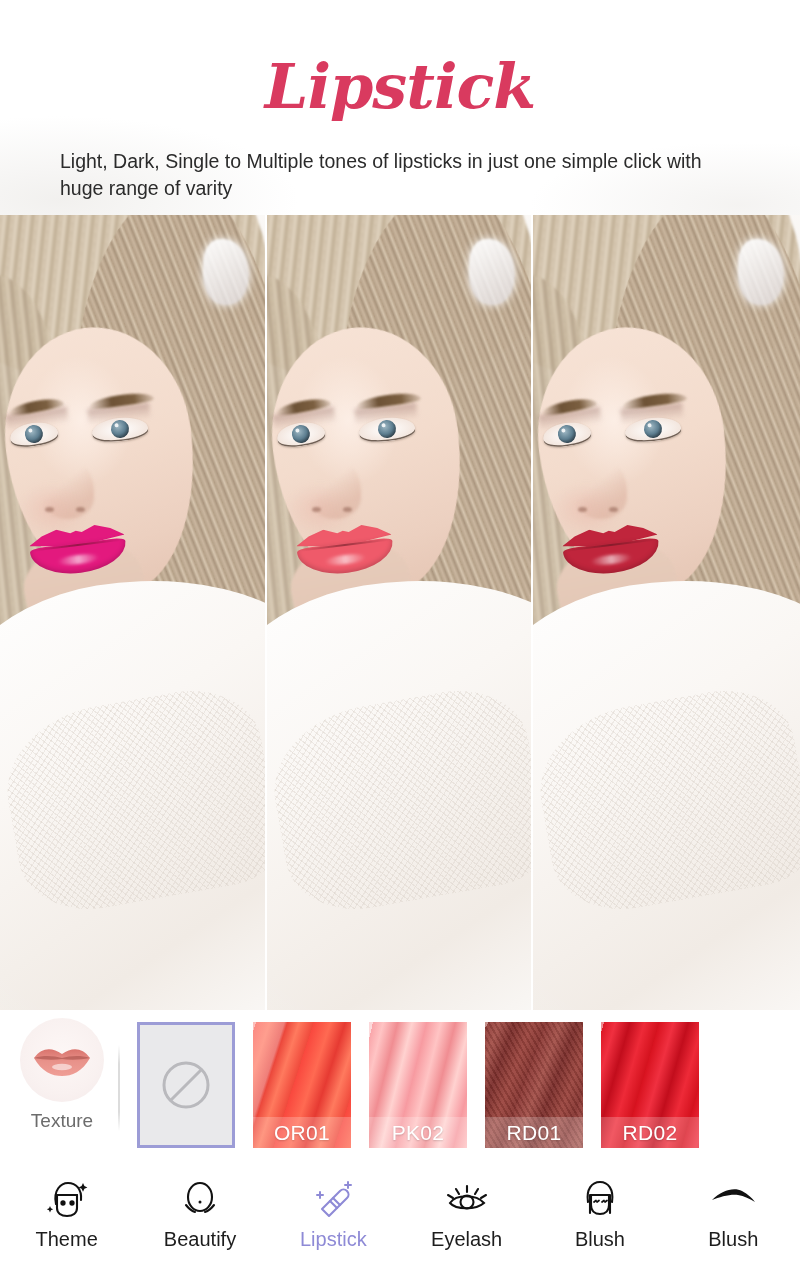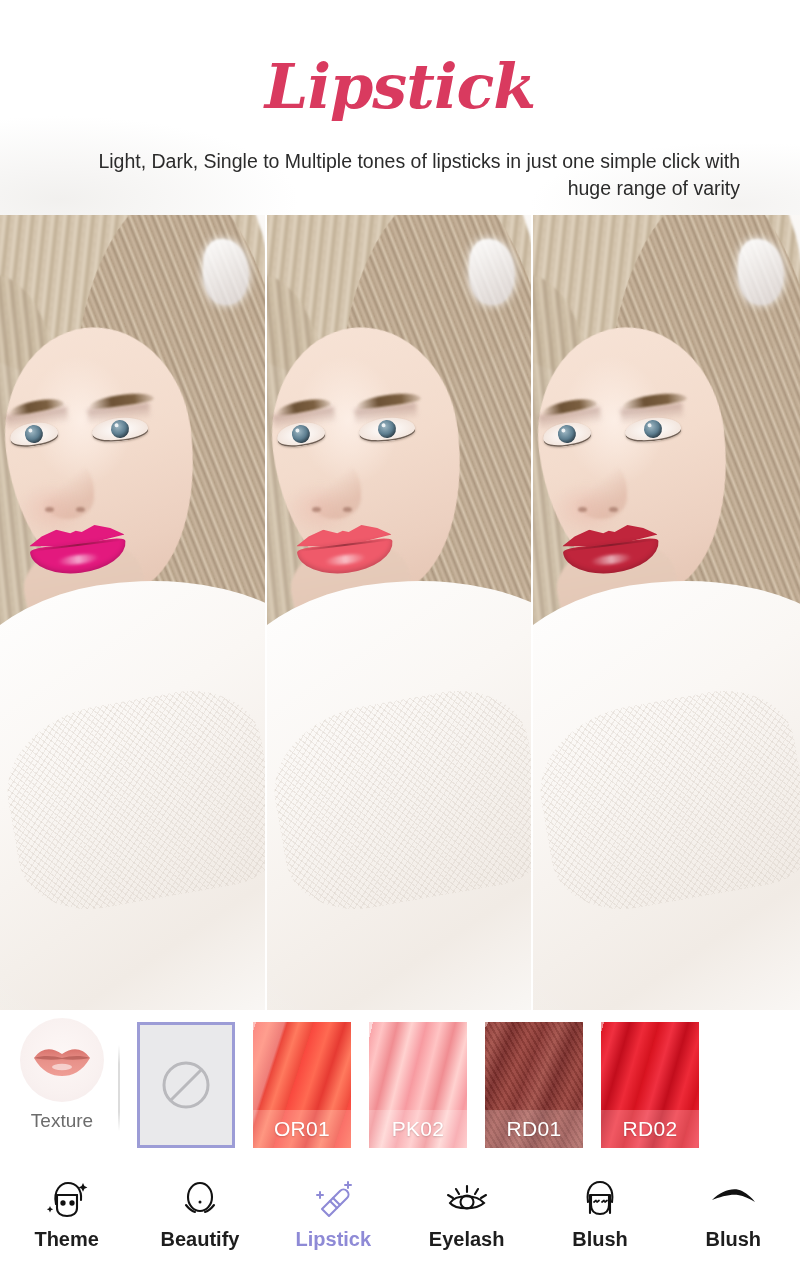--- a/index.html
+++ b/index.html
@@ -25,21 +25,21 @@
     font-family: "DejaVu Serif", serif;
     font-style: italic;
     font-weight: 700;
     font-size: 62px;
     line-height: 70px;
     letter-spacing: -1px;
     color: #d93a5f;
   }
   .subtitle {
     position: absolute; left: 60px; top: 148px; width: 680px;
-    text-align: right;
+    text-align: left;
     font-size: 19.5px;
     line-height: 27px;
     color: #2b2b2b;
     font-weight: 400;
   }
 
   
   .preview-strip {
     position: absolute; left: 0; top: 215px; width: 800px; height: 795px;
     display: flex; background: #ffffff;
@@ -243,21 +243,21 @@
     position: relative; width: 98px; height: 126px;
     overflow: hidden; cursor: pointer; flex: none;
   }
   .swatch.none {
     background: #e9e9eb;
     border: 3px solid #9c9cd6;
     display: flex; align-items: center; justify-content: center;
   }
   .swatch .tex { position: absolute; inset: 0; }
   .swatch .cap {
-    position: absolute; left: 0; right: 0; bottom: 0; height: 38px;
+    position: absolute; left: 0; right: 0; bottom: 0; height: 31px;
     display: flex; align-items: center; justify-content: center;
     color: #ffffff; font-size: 21px; letter-spacing: .3px;
     text-shadow: 0 1px 2px rgba(0,0,0,.18);
     background: rgba(255,255,255,.22);
   }
   
   .tex.or01 {
     background:
       linear-gradient(108deg, rgba(255,255,255,.45) 0 3px, rgba(255,255,255,0) 3px 16px),
       linear-gradient(108deg, rgba(255,255,255,.35) 30px, rgba(255,255,255,0) 33px),
@@ -288,21 +288,21 @@
   
   .bottom-nav {
     position: absolute; left: 0; bottom: 0; width: 800px; height: 115px;
     background: #ffffff; display: flex; align-items: flex-start;
   }
   .nav-item {
     flex: 1; display: flex; flex-direction: column; align-items: center;
     padding-top: 12px; cursor: pointer; position: relative;
   }
   .nav-icon { height: 44px; display: flex; align-items: center; justify-content: center; }
-  .nav-label { margin-top: 7px; font-size: 20px; color: #1d1d1d; font-weight: 700; }
+  .nav-label { margin-top: 7px; font-size: 20px; color: #1d1d1d; font-weight: 400; }
   .nav-item.active .nav-label { color: #8e8ad6; }
   .nav-sep {
     position: absolute; left: 137px; top: 1178px; width: 2px; height: 56px;
     background: linear-gradient(180deg, rgba(235,235,235,0), #ededed 25%, #ededed 75%, rgba(235,235,235,0));
   }
 </style>
 </head>
 <body>
 
 <div id="app">

